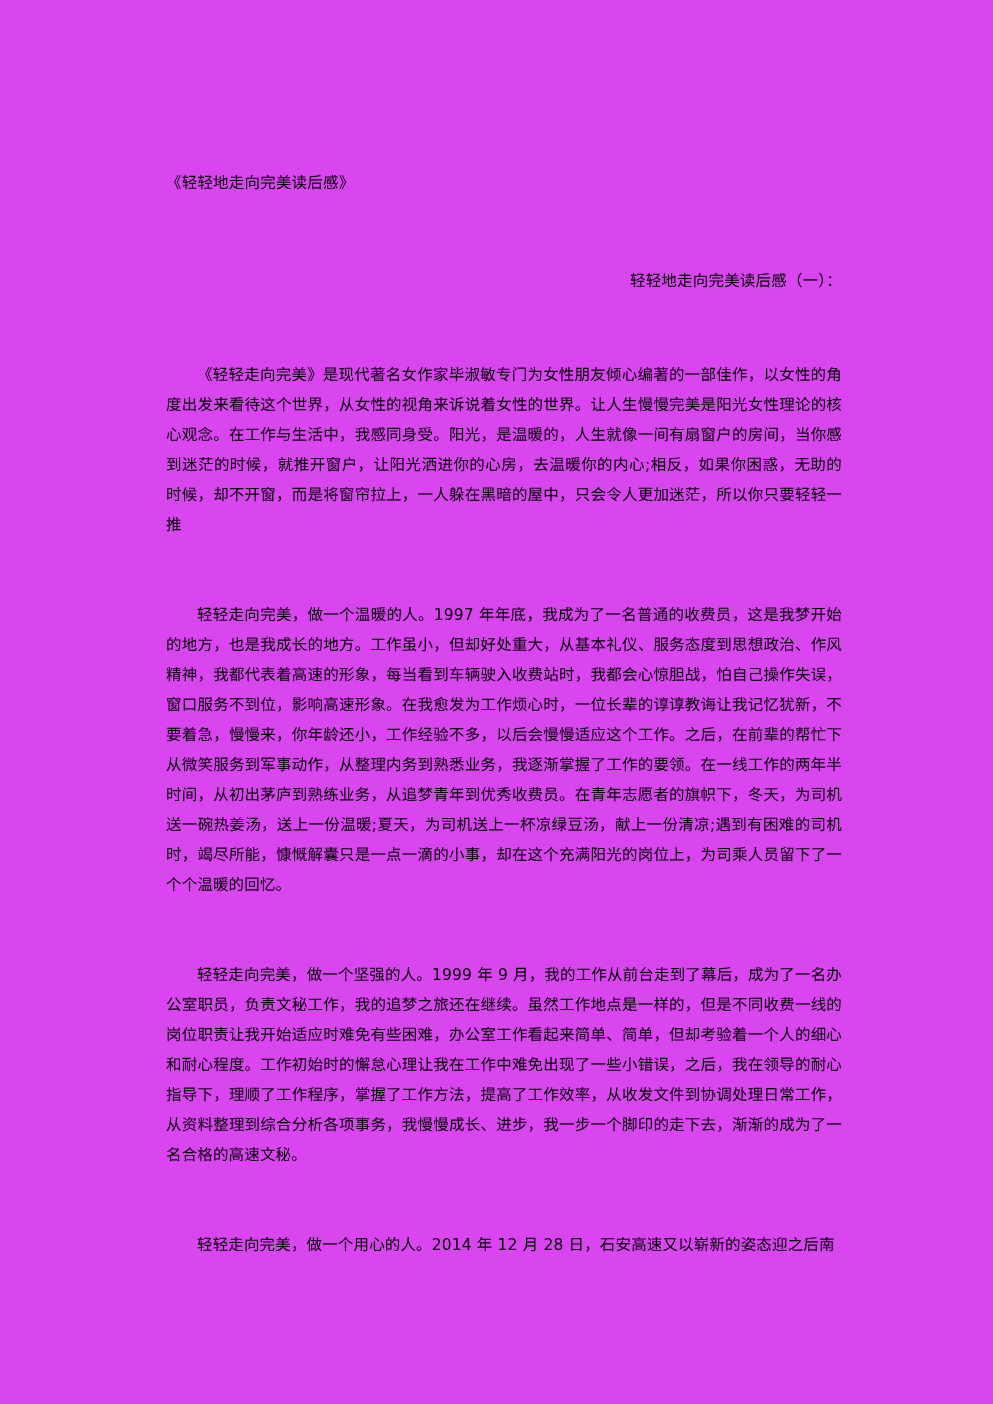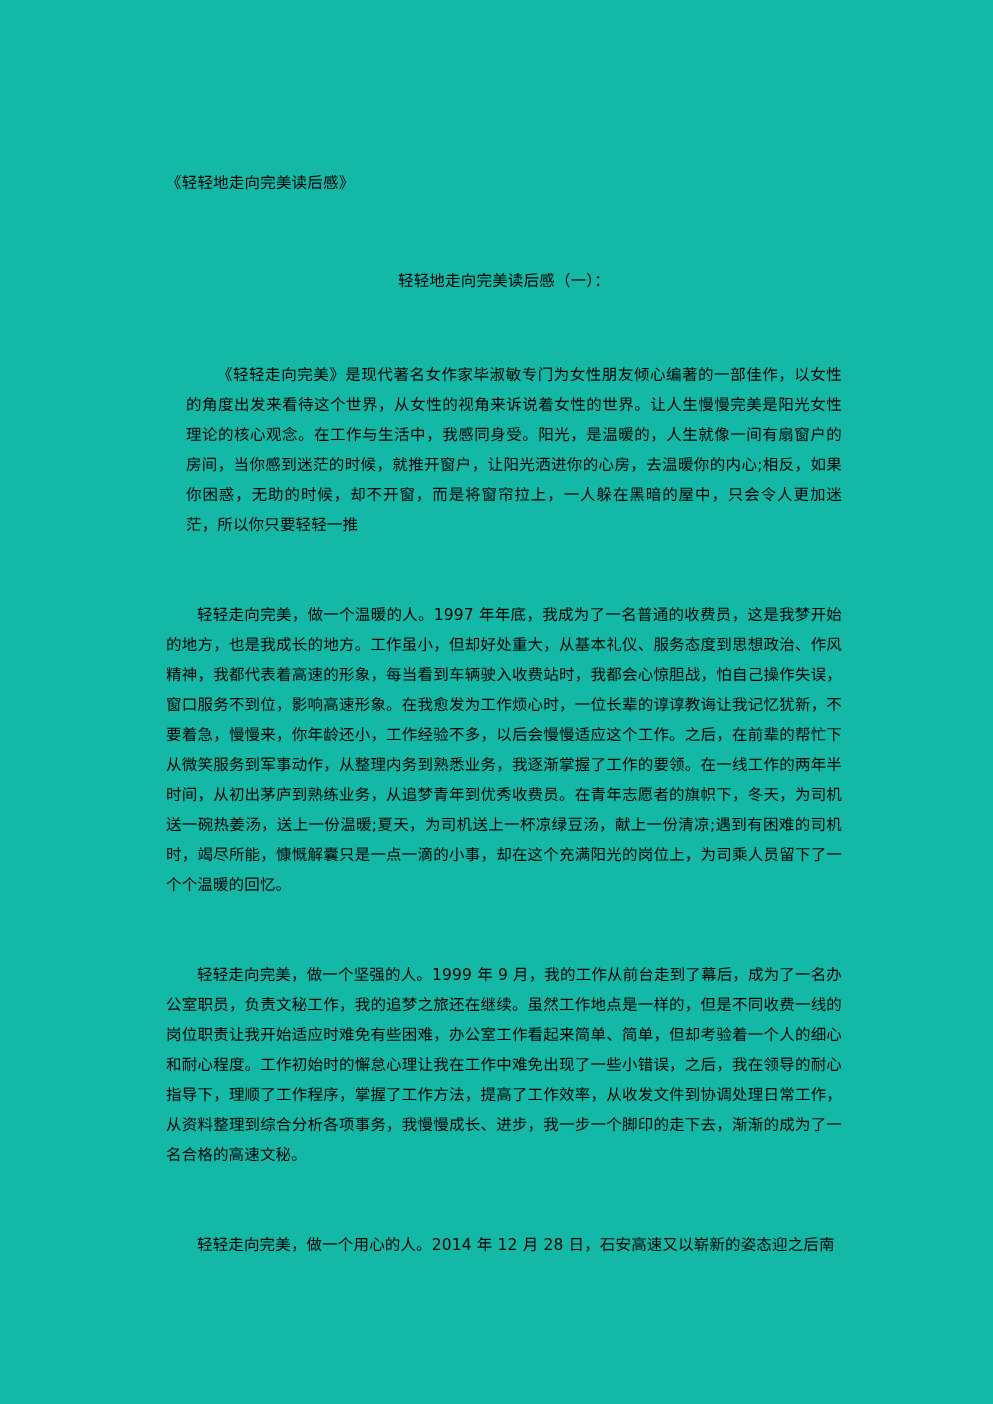--- a/index.html
+++ b/index.html
@@ -11,21 +11,21 @@
     width: 993px;
     height: 1404px;
     font-family: "DejaVu Sans", "Liberation Sans", sans-serif;
     color: #000000;
     overflow: hidden;
   }
   .page {
     position: relative;
     width: 993px;
     height: 1404px;
-    background: #14b8a6;
+    background: #d946ef;
     box-sizing: border-box;
   }
   .doc-body {
     position: absolute;
     left: 166px;
     top: 168px;
     width: 676px;
   }
   .doc-title {
     font-size: 15.5px;
@@ -36,40 +36,39 @@
     text-align: left;
     white-space: nowrap;
   }
   .doc-subtitle {
     font-size: 15.5px;
     line-height: 30px;
     letter-spacing: 0.2px;
     margin: 0;
     margin-top: 68px;
     font-weight: normal;
-    text-align: center;
+    text-align: right;
     white-space: nowrap;
   }
   .para {
     font-size: 15.5px;
     line-height: 30px;
     letter-spacing: 0.15px;
     margin: 0;
     margin-top: 60px;
     text-indent: 2em;
     text-align: justify;
     text-justify: inter-ideograph;
     word-break: break-all;
   }
   .para:first-of-type {
     margin-top: 0;
   }
   .para-first {
     margin-top: 64px;
-    margin-left: 20px;
   }
 </style>
 </head>
 <body>
 
 <div class="page">
   <div class="doc-body">
 
     <p class="doc-title">《轻轻地走向完美读后感》</p>
 

